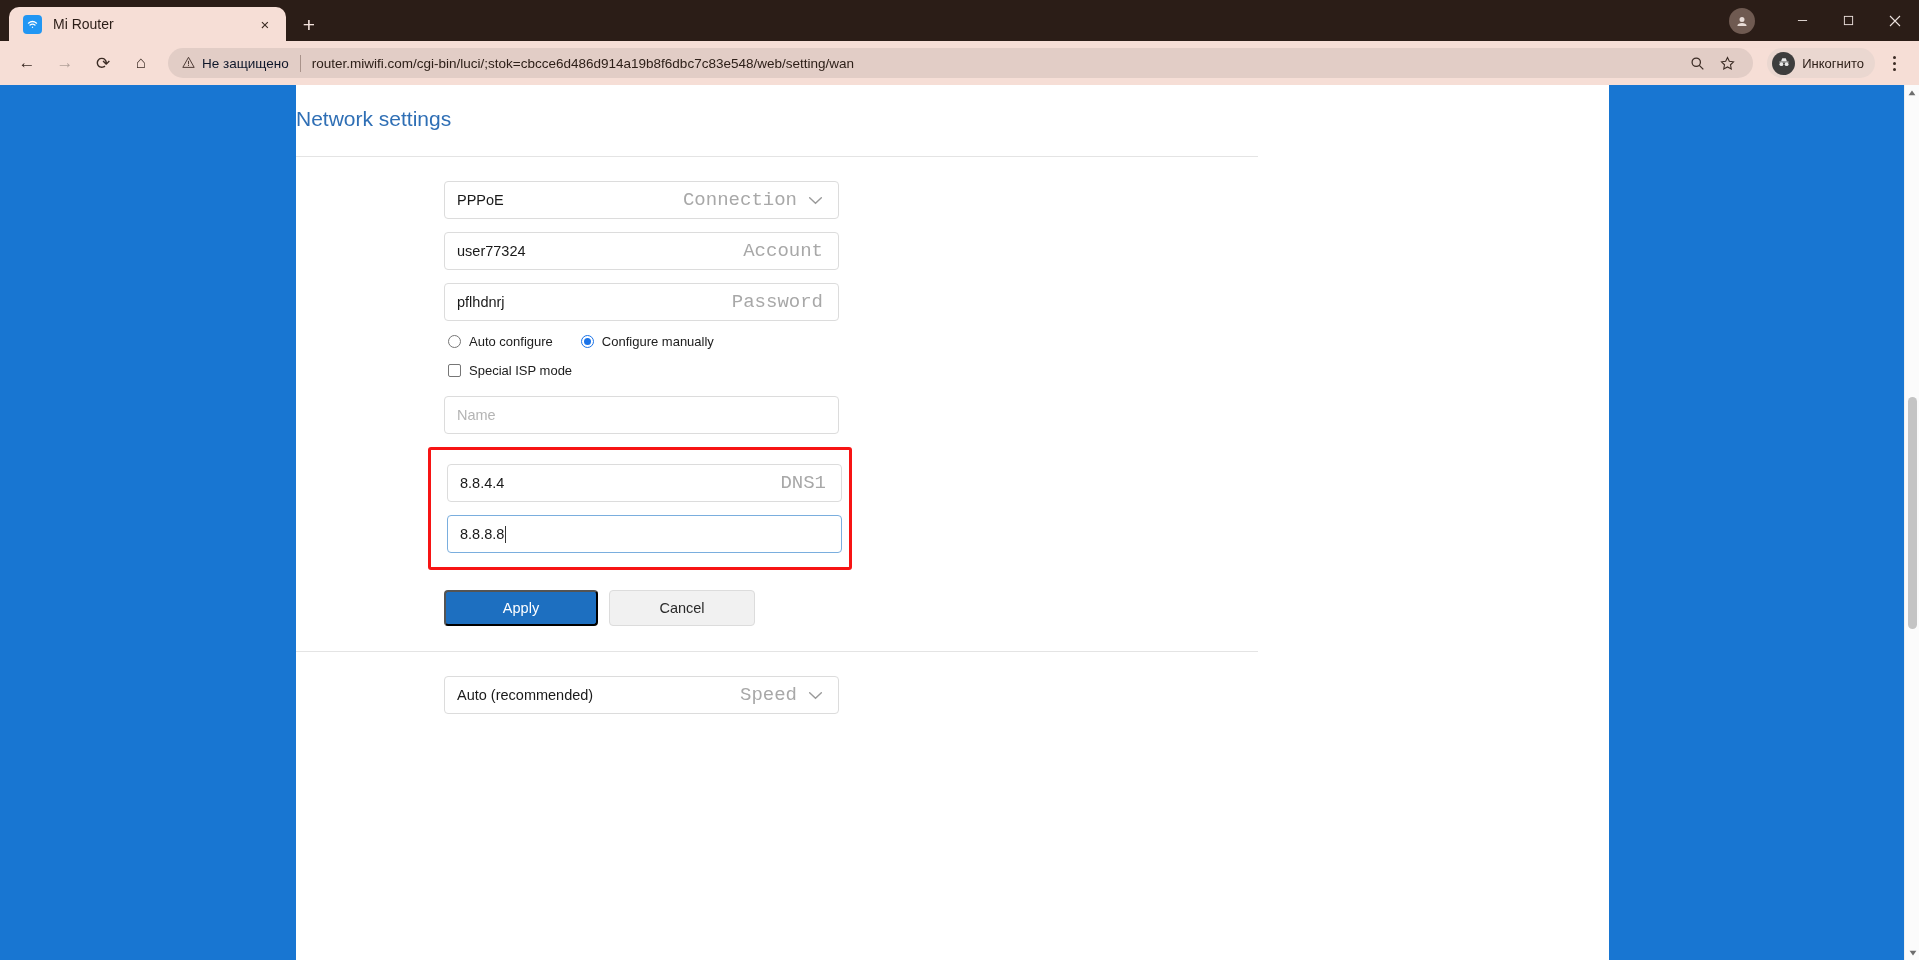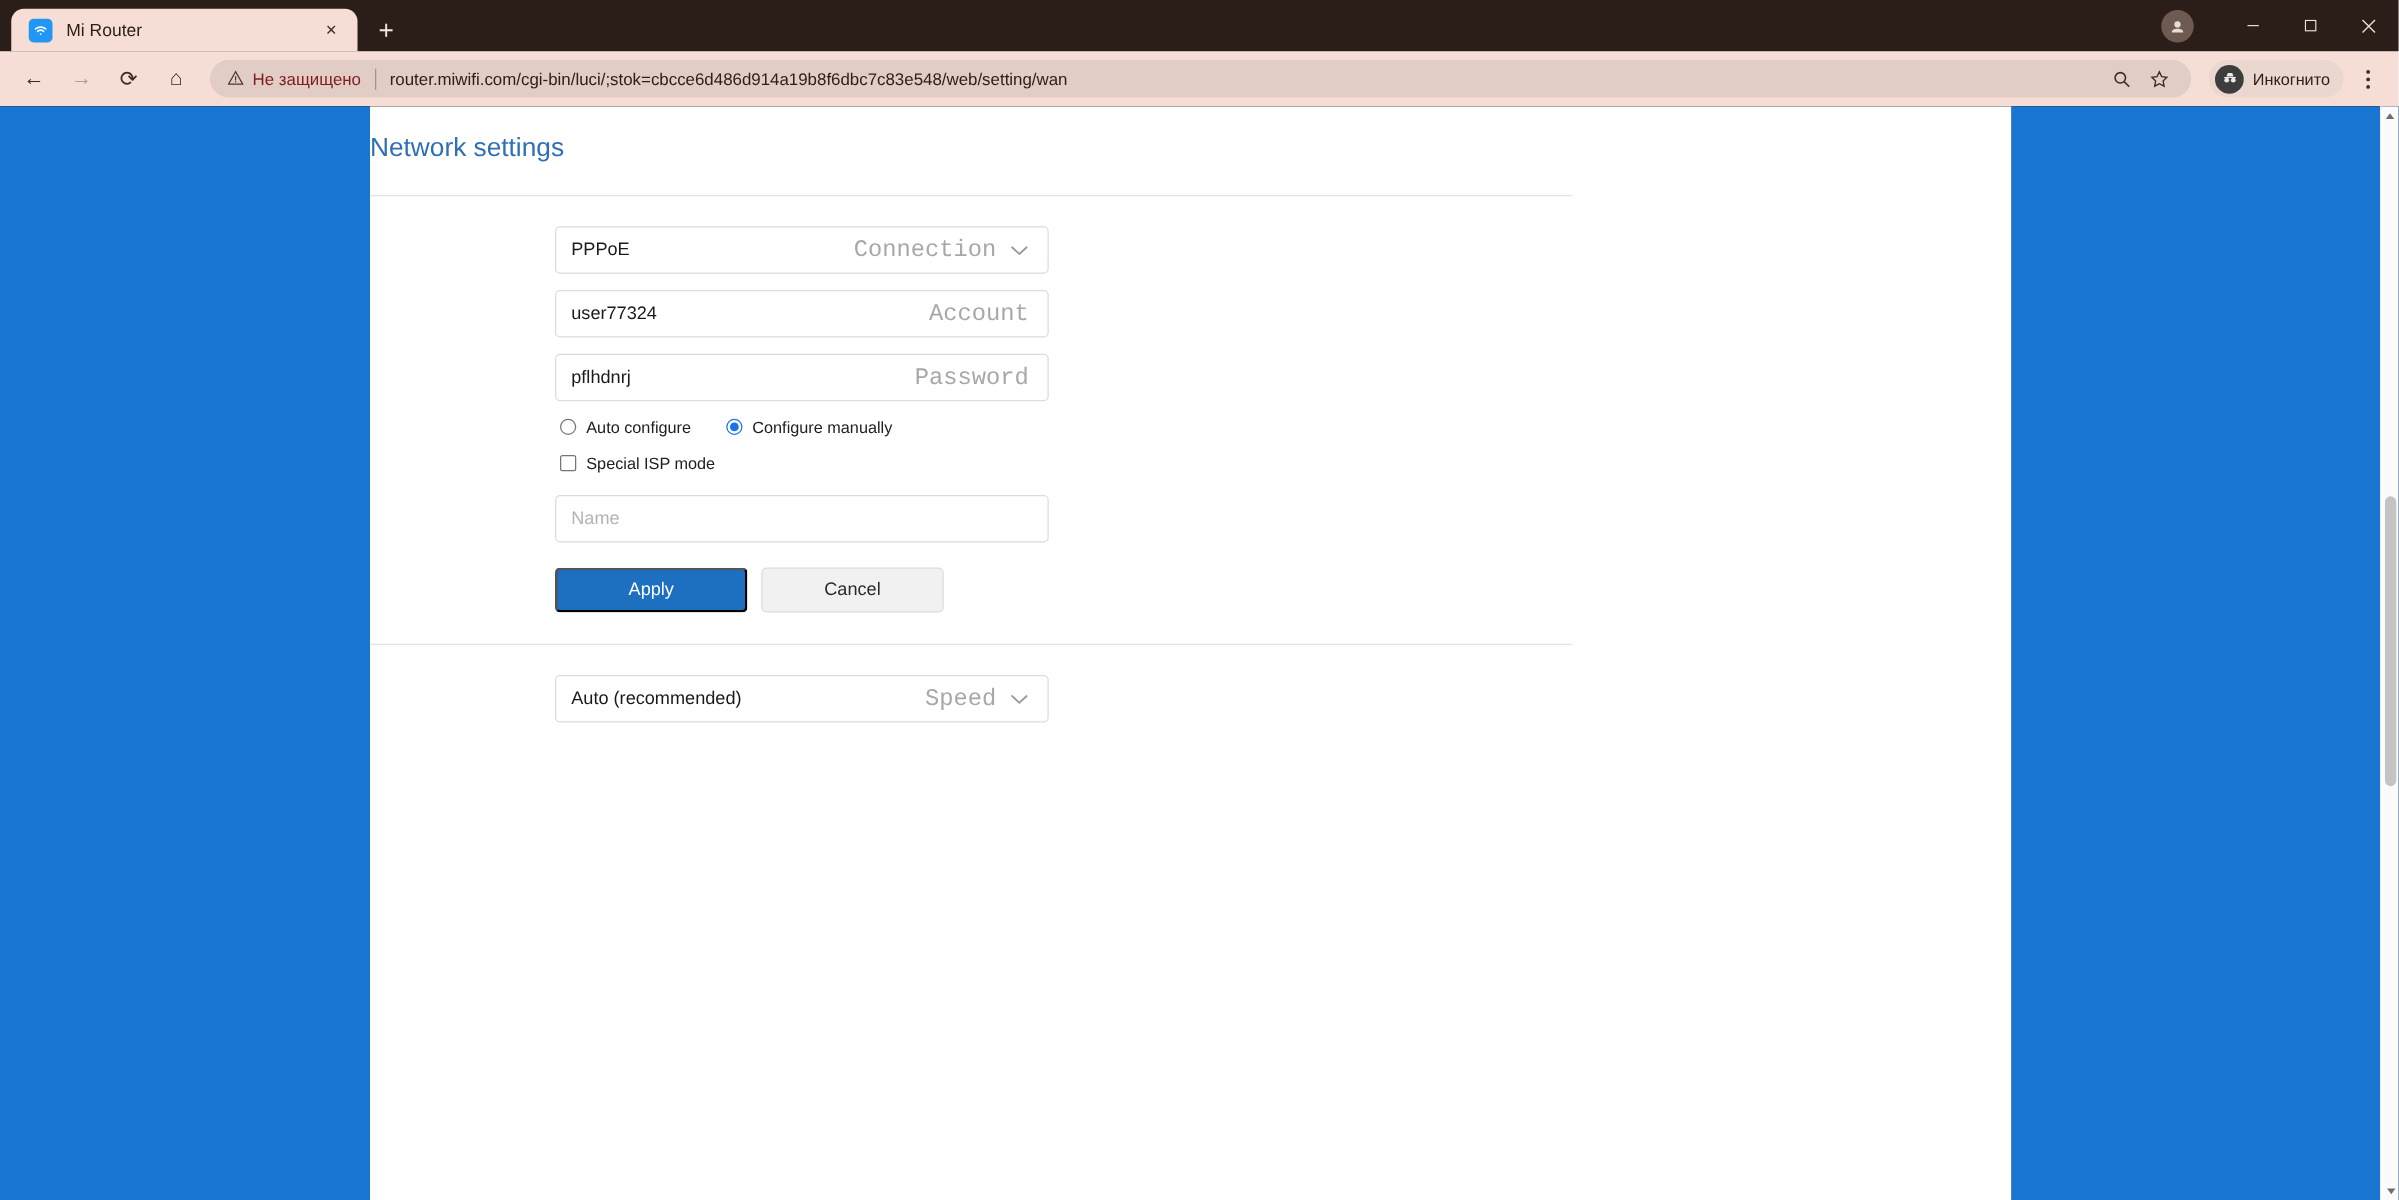--- a/index.html
+++ b/index.html
@@ -95,21 +95,21 @@
     flex: 1;
     height: 30px;
     background: #e2cdc6;
     border-radius: 15px;
     display: flex; align-items: center;
     padding: 0 12px 0 14px;
     margin: 0 8px 0 6px;
     min-width: 0;
   }
   .warn-icon { color: #4a3831; font-size: 12px; margin-right: 7px; flex: 0 0 auto; line-height: 1; }
-  .not-secure { font-size: 13.5px; color: #7f1d1d; white-space: nowrap; }
+  .not-secure { font-size: 13.5px; color: #0f172a; white-space: nowrap; }
   .omni-sep { width: 1px; height: 17px; background: #a9938b; margin: 0 11px; flex: 0 0 1px; }
   .omni-url {
     font-size: 13.5px; color: #2e2019;
     white-space: nowrap; overflow: hidden; text-overflow: ellipsis;
     flex: 1; min-width: 0;
   }
   .omni-right { display: flex; align-items: center; gap: 2px; flex: 0 0 auto; }
   .omni-icon { width: 28px; height: 28px; display: flex; align-items: center; justify-content: center; color: #3b2b24; font-size: 14px; }
   .incognito {
     display: flex; align-items: center;
@@ -128,21 +128,21 @@
   .incog-label { font-size: 13px; color: #2e2019; white-space: nowrap; }
   .menu-dots {
     width: 30px; height: 30px; margin-left: 4px;
     display: flex; align-items: center; justify-content: center;
     color: #3b2b24; font-size: 17px; line-height: 0.5; flex-direction: column;
     flex: 0 0 30px;
   }
   .menu-dots i { display:block; width:3px; height:3px; border-radius:50%; background:#3b2b24; margin:1.5px 0; }
 
   
-  .viewport { flex: 1; position: relative; background: #000000; overflow: hidden; display: flex; }
+  .viewport { flex: 1; position: relative; background: #f0abfc; overflow: hidden; display: flex; }
   .left-blue { width: 296px; background: #1876d2; flex: 0 0 296px; }
   .page-body { flex: 1; background: #ffffff; position: relative; }
   .right-blue { width: 310px; background: #1876d2; flex: 0 0 310px; }
 
   .content { padding: 0 0 0 0; position: relative; }
 
   .section-title {
     font-size: 21px;
     color: #2f6fb5;
     font-weight: 400;
@@ -373,20 +373,36 @@
             <span class="choice-label">Special ISP mode</span>
           </div>
 
 
           <div class="field-row">
             <div class="field">
               <span class="field-value placeholder">Name</span>
             </div>
           </div>
 
+          <div class="dns-group">
+            <div class="field-row">
+              <div class="field">
+                <span class="field-value">8.8.4.4</span>
+                <span class="field-label">DNS1</span>
+              </div>
+            </div>
+            <div class="field-row">
+              <div class="field focused">
+                <span class="field-value">
+                    <span>8.8.8.8</span>
+                    <span class="caret"></span>
+                  </span>
+              </div>
+            </div>
+          </div>
 
           <div class="buttons">
             <button class="btn btn-apply">Apply</button>
             <button class="btn btn-cancel">Cancel</button>
           </div>
         </div>
 
         <div class="divider"></div>
         <div class="form">
           <div class="field-row">

